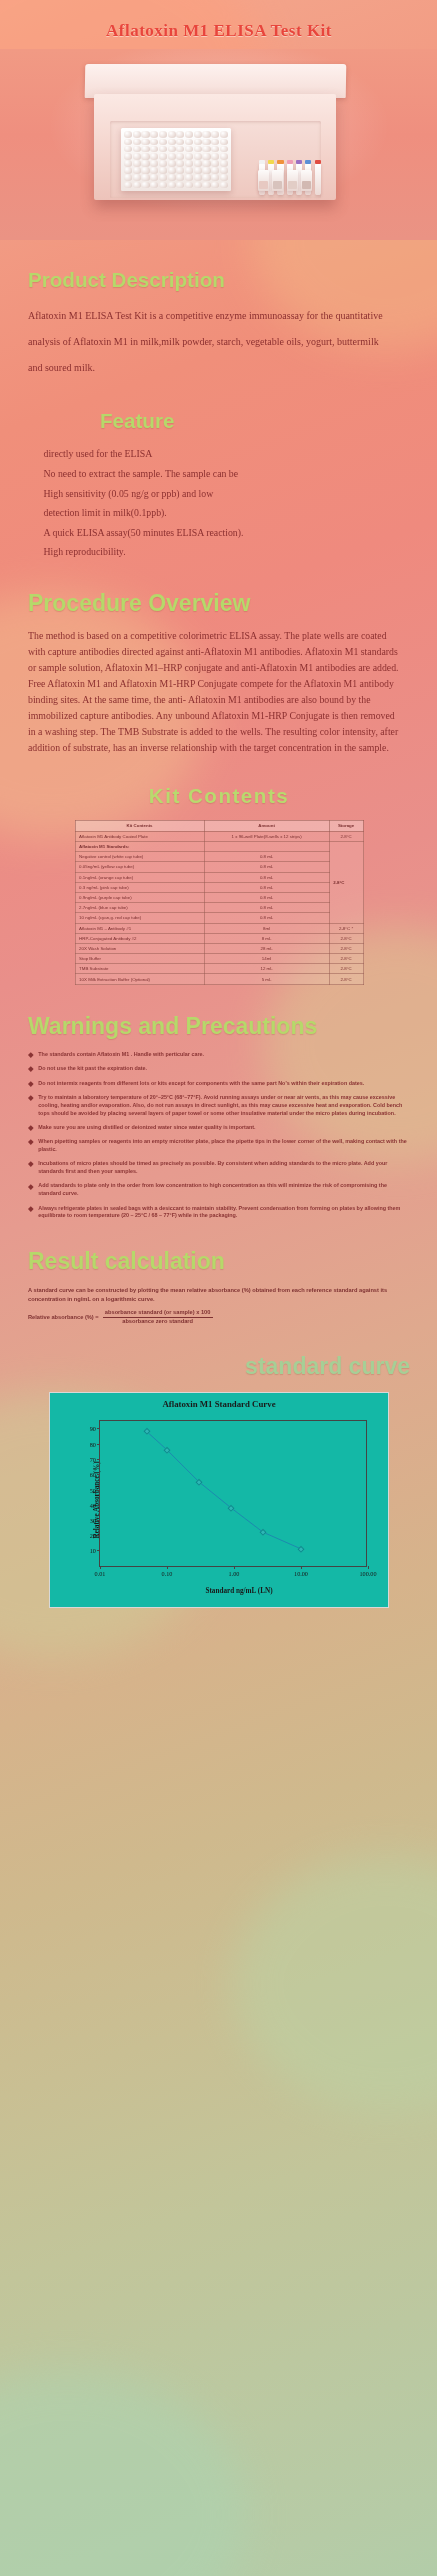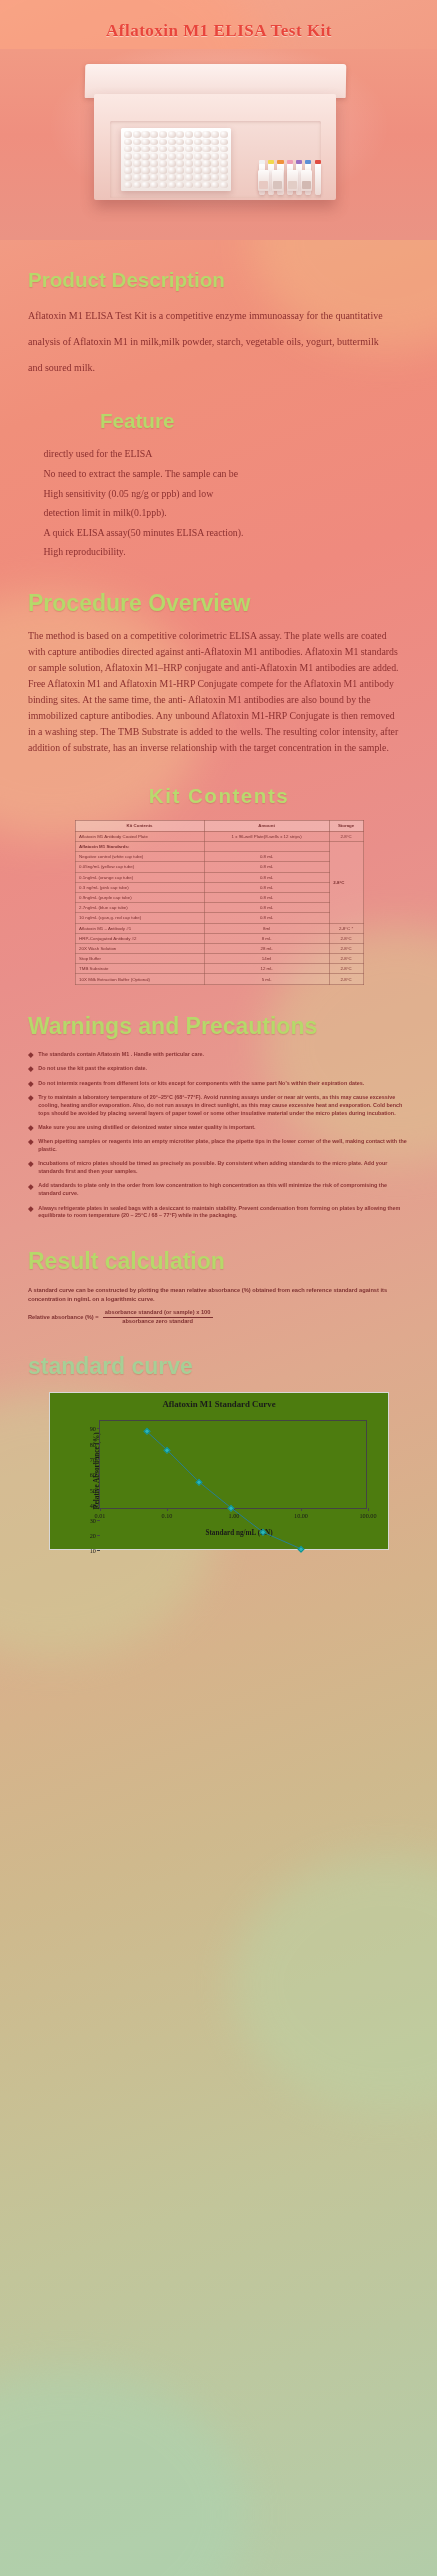--- a/index.html
+++ b/index.html
@@ -164,22 +164,22 @@
   
   .calc-text { font-size: 5.7px; line-height: 8.8px; color:#7f3232; max-width: 371px; font-weight:bold; }
   .formula-row { display:flex; align-items:center; gap:4.1px; margin-top:5.2px; font-size: 5.7px; font-weight:bold; color:#7f3232;}
   .frac { display:inline-block; text-align:center; line-height:7.7px; }
   .frac .num { border-bottom: 0.5px solid #7f3232; padding: 0 2.1px; display:block; }
   .frac .den { padding: 0 2.1px; display:block; }
 
   
   .chart-card {
     margin: 11.3px auto 31px;
-    width: 340px; height: 158px;
-    background: #4d7c0f;
+    width: 340px; height: 216px;
+    background: #14b8a6;
     border: 0.5px solid #d8d8d8;
     position: relative;
   }
   .chart-title {
     text-align:center; font-family:"Liberation Serif", serif;
     font-weight:bold; font-size:8.8px; color:#1a1a1a; padding-top:6.2px;
   }
   .plot { position:absolute; left:49px; top:27px; right:20.6px; bottom:40px; border:0.5px solid #444; }
   .y-label {
     position:absolute; left:8.2px; top:50%; transform: translateY(-50%) rotate(-90deg);
@@ -487,21 +487,21 @@
       <div class="formula-row">
         <span>Relative absorbance (%) =</span>
         <span class="frac">
           <span class="num">absorbance standard (or sample) x 100</span>
           <span class="den">absorbance zero standard</span>
         </span>
       </div>
     </div>
 
     <div class="sec">
-      <div class="sec-title curve" style="text-align:left;">standard curve</div>
+      <div class="sec-title curve" style="text-align:right;">standard curve</div>
 
       <div class="chart-card">
         <div class="chart-title">Aflatoxin M1 Standard Curve</div>
         <div class="y-label">Relative Absorbance (%)</div>
         <div class="x-label">Standard ng/mL (LN)</div>
         <div class="plot" id="plot-area">
             <div class="ytick" style="top: 129px;">10</div>
             <div class="ytick-mark" style="top: 129px;"></div>
             <div class="ytick" style="top: 114px;">20</div>
             <div class="ytick-mark" style="top: 114px;"></div>

